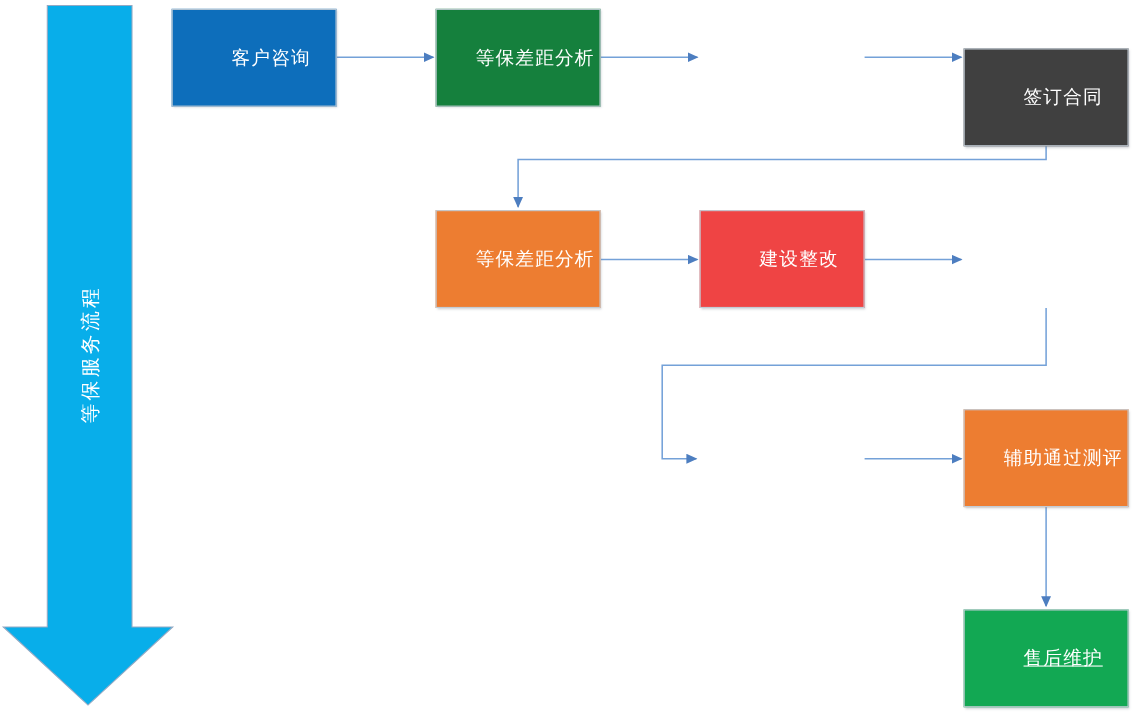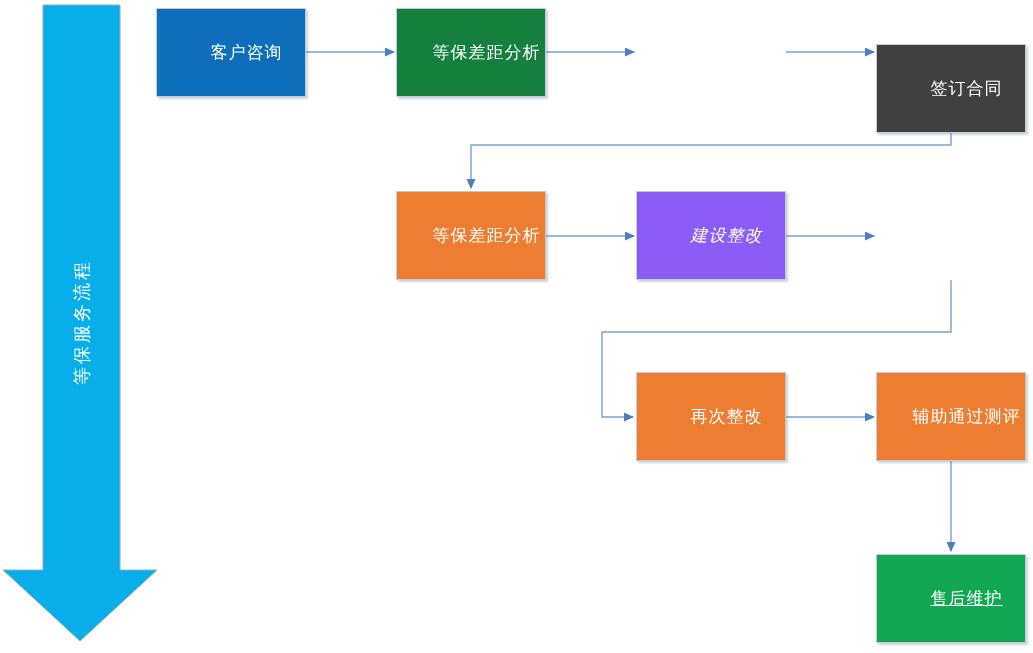--- a/index.html
+++ b/index.html
@@ -116,27 +116,24 @@
   <div class="node pos-r1c2" style="background-color: #15803d;">
     <span>等保差距分析</span>
   </div>
   <div class="node pos-r1c4" style="background-color: #404040; margin-top: 36px;">
     <span>签订合同</span>
   </div>
 
   <div class="node pos-r2c2" style="background-color: rgb(237, 125, 49);">
     <span>等保差距分析</span>
   </div>
-  <div class="node pos-r2c3" style="background-color: #8b5cf6; font-style: italic;">
+  <div class="node pos-r2c3" style="background-color: #ef4444;">
     <span>建设整改</span>
   </div>
 
-  <div class="node pos-r3c3" style="background-color: rgb(237, 125, 49);">
-    <span>再次整改</span>
-  </div>
   <div class="node pos-r3c4" style="background-color: rgb(237, 125, 49);">
     <span>辅助通过测评</span>
   </div>
 
   <div class="node pos-r4c4" style="background-color: rgb(18, 168, 83); text-decoration: underline;">
     <span>售后维护</span>
   </div>
 
 </div>
 

